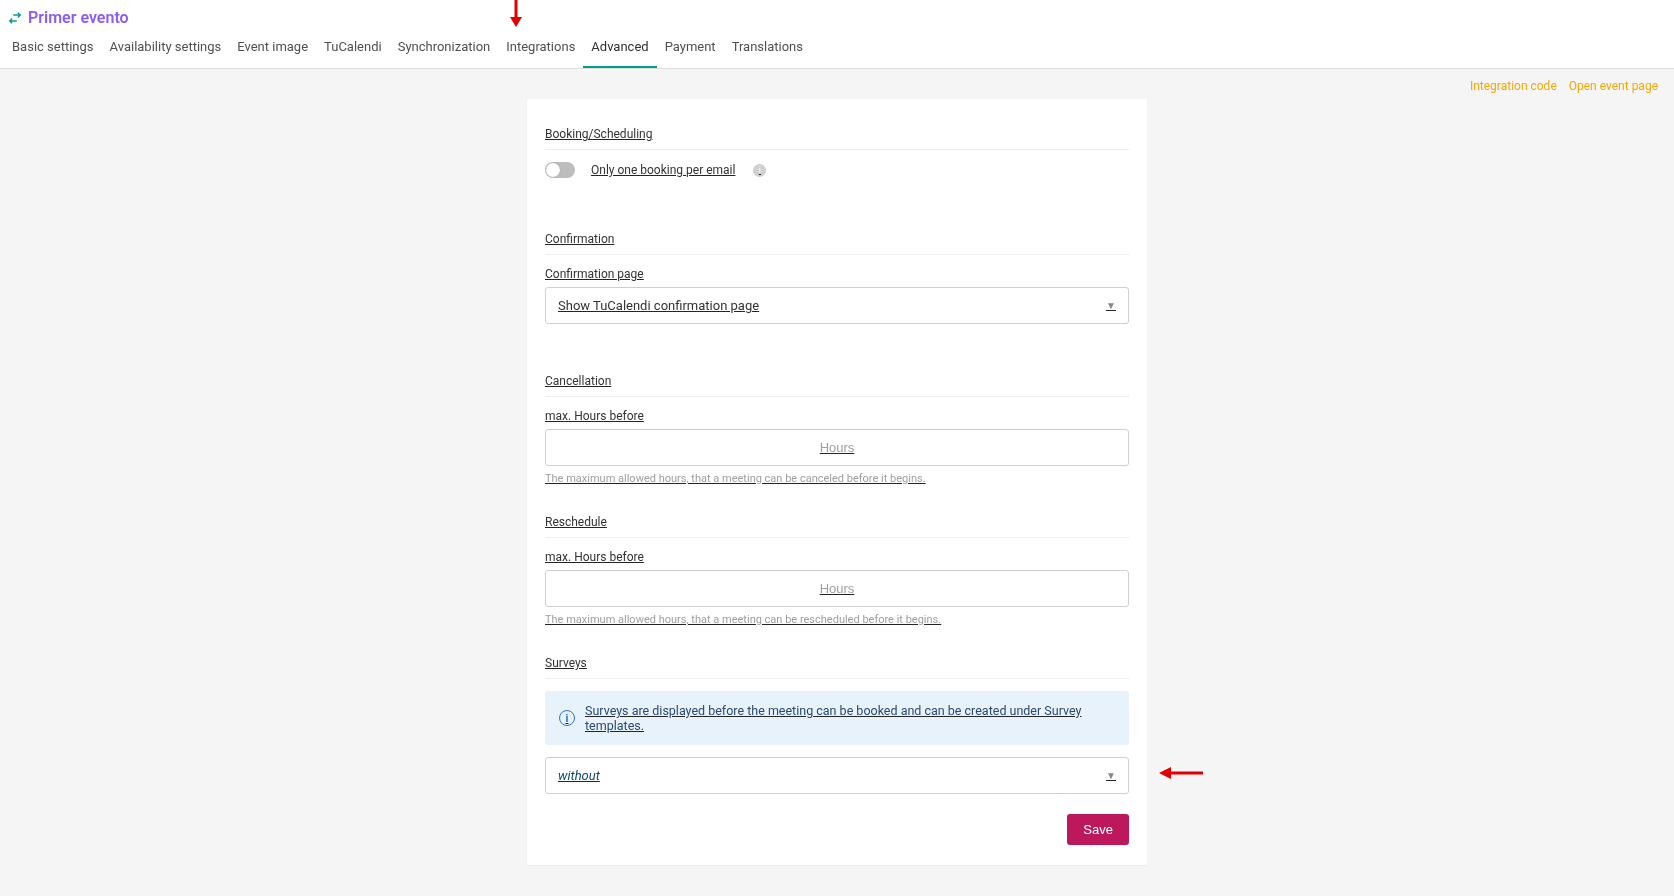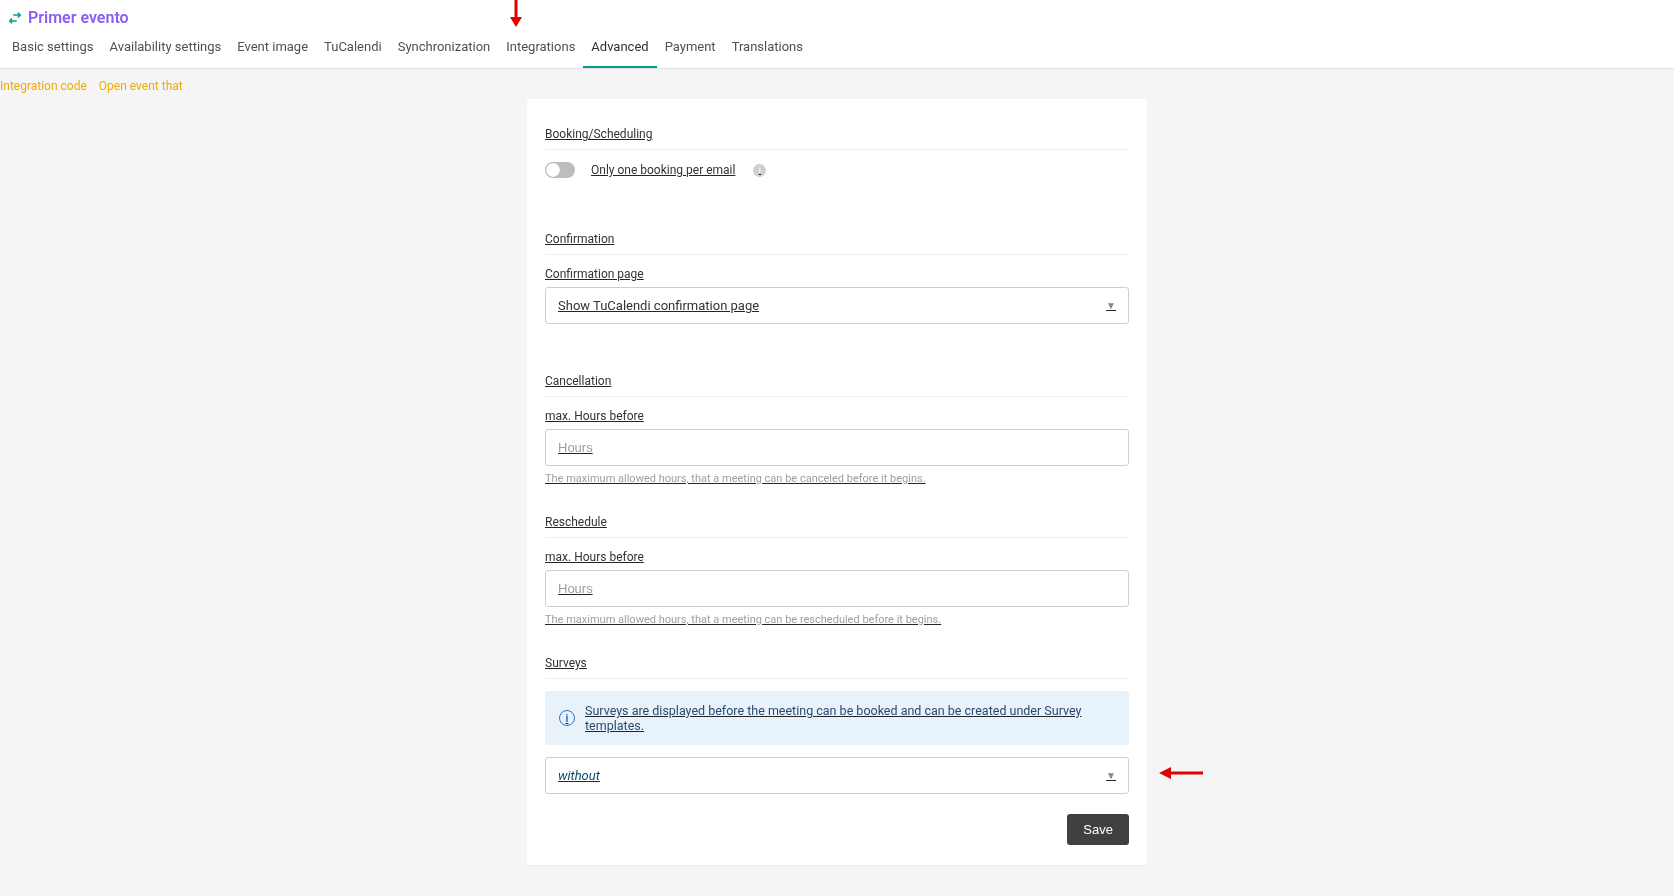--- a/index.html
+++ b/index.html
@@ -34,20 +34,21 @@
   padding: 10px 8px 12px 8px;
   margin: 0 0px;
   font-size: 13px;
   color: #505050;
   cursor: pointer;
   border-bottom: 2px solid transparent;
 }
 .tab.active { border-bottom-color: #009e8e; color:#303030;}
 .toplinks {
   display:flex;
+  justify-content:flex-end;
   gap: 12px;
   padding: 10px 16px 0 0;
   font-size: 12px;
 }
 .toplinks a { color: #f2a900; text-decoration: none; cursor:pointer; }
 .page-wrap { min-height: 860px; }
 .card {
   background: #fff;
   width: 620px;
   margin: 6px auto 0 auto;
@@ -82,42 +83,42 @@
   font-size: 13px;
   color: #333;
   background:#fff;
   display:flex;
   align-items:center;
   justify-content:space-between;
 }
 .select { cursor:pointer;text-align:center; }
 .select .caret { color:#888; font-size:10px; }
 .input input {
-  border:none; outline:none; width:100%; font-size:13px; color:#333; background:transparent;
+  border:none; outline:none; width:100%; font-size:13px; color:#333; background:transparent;text-align:center;
 }
 .input input::placeholder{ color:#9e9e9e; font-style: normal;}
 .placeholder-italic{ color:#0c4a6e; font-style: italic;}
 .helper { font-size: 11px; color: #9e9e9e; margin-top:6px; }
 .info-banner{
   background:#e8f2fb;
   border-radius:3px;
   padding:12px 14px;
   display:flex;
   gap:10px;
   align-items:center;
   font-size:12.5px;
   color:#2b4a6f;
   margin-bottom:12px;
 }
 .info-banner .iicon{
   width:16px;height:16px;border:1.5px solid #2b74c9;border-radius:50%;color:#2b74c9;display:inline-flex;align-items:center;justify-content:center;font-size:11px;font-weight:bold;flex:0 0 auto;
 }
 .save-row{ display:flex; justify-content:flex-end; padding: 20px 18px 0 18px;}
 .btn-save{
-  background:#404040; color:#fff; border:none; border-radius:3px; padding:8px 16px; font-size:13px; cursor:pointer;
+  background:#be185d; color:#fff; border:none; border-radius:3px; padding:8px 16px; font-size:13px; cursor:pointer;
 }
 .arrow-down{
   position:absolute; color:#e30000;
 }
 .arrow-left-pointing{
   position:absolute; color:#e30000;
 }
 .rel{position:relative;}
 </style>
 </head>
@@ -147,21 +148,21 @@
     <svg class="arrow-down" style="left:505px; top:-36px;" width="22" height="36" viewBox="0 0 22 36">
         <line x1="11" y1="2" x2="11" y2="26" stroke="#e30000" stroke-width="3"></line>
         <polygon points="11,34 5,24 17,24" fill="#e30000"></polygon>
       </svg>
   </div>
 </div>
 
 <div class="dotted-bg page-wrap">
   <div class="toplinks">
     <a>Integration code</a>
-    <a>Open event that</a>
+    <a>Open event page</a>
   </div>
 
   <div class="card">
 
     <div class="section" style="padding-bottom:40px;">
       <div class="section-head">Booking/Scheduling</div>
       <div class="toggle-row">
         <div class="toggle"></div>
         <span>Only one booking per email</span>
         <span class="info-dot">i</span>

